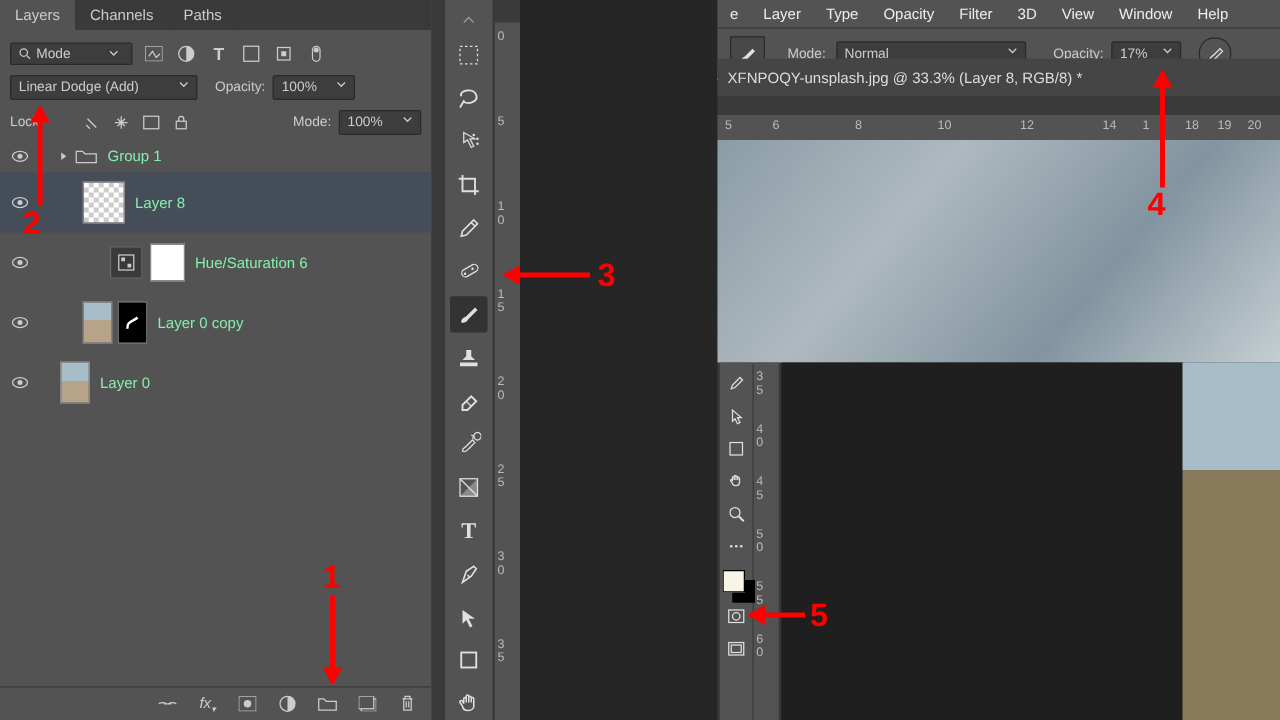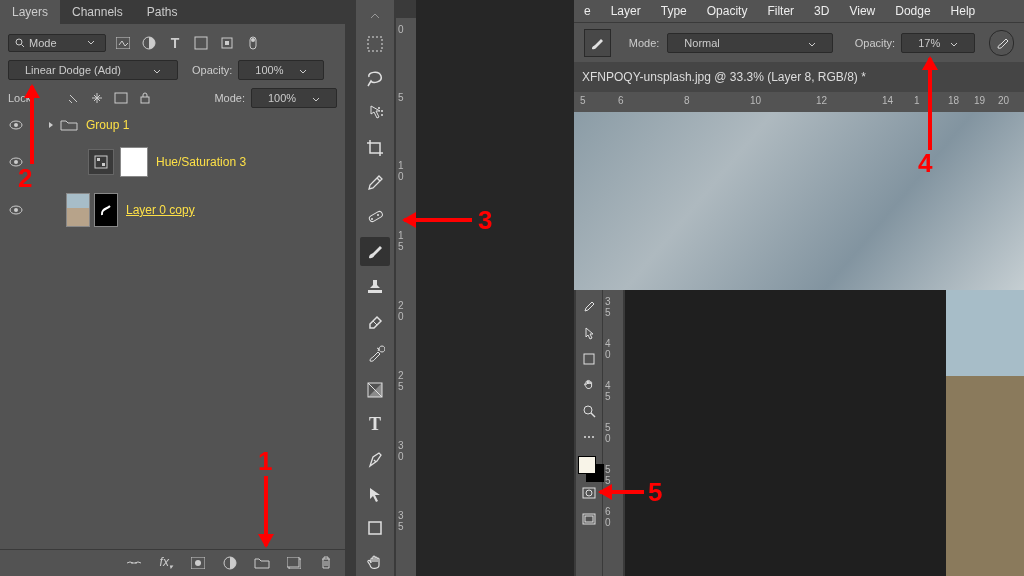--- a/index.html
+++ b/index.html
@@ -7,21 +7,21 @@
   
   .layers-panel{position:absolute;left:0;top:0;width:345px;height:576px;background:#535353}
   .tabs{display:flex;align-items:flex-end;height:24px;background:#3a3a3a}
   .tab{padding:5px 12px;font-size:12px;color:#ccc;background:#3a3a3a;cursor:pointer}
   .tab.active{background:#535353}
   .row{display:flex;align-items:center;padding:4px 8px}
   .kind-row{margin-top:6px}
   .kind-row .search{display:flex;align-items:center;background:#3d3d3d;border:1px solid #2a2a2a;border-radius:2px;padding:2px 6px;width:84px}
   .kind-row .search svg{margin-right:4px}
   .iconbtn{width:18px;height:18px;display:flex;align-items:center;justify-content:center;margin-left:8px;cursor:pointer;color:#ccc}
-  .dropdown{display:flex;align-items:flex-end;justify-content:space-between;background:#3d3d3d;border:1px solid #2a2a2a;border-radius:2px;padding:3px 16px;cursor:pointer}
+  .dropdown{display:flex;align-items:flex-start;justify-content:space-between;background:#3d3d3d;border:1px solid #2a2a2a;border-radius:2px;padding:3px 6px;cursor:pointer}
   .blend-drop{width:136px}
   .opa-lbl{margin-left:14px;margin-right:6px}
   .opa-drop,.fill-drop{width:52px}
   .lock-row{font-size:11px;color:#ccc}
   .lock-row .iconbtn{margin-left:6px}
   .fill-lbl{margin-left:auto;margin-right:6px}
   
   .layer-list{padding:0;margin:0}
   .layer-item{display:flex;align-items:center;padding:2px 8px;height:32px}
   .layer-item.group{height:22px}
@@ -29,22 +29,22 @@
   .layer-item.sel{background:#454d58}
   .eye{width:16px;display:flex;align-items:center;justify-content:center;color:#ccc}
   .indent1{width:24px}
   .indent2{width:42px}
   .indent3{width:64px}
   .thumb{width:32px;height:32px;border:1px solid #888;margin-right:8px;background:#ccc;flex:0 0 auto}
   .thumb.trans{background:repeating-conic-gradient(#ccc 0 25%,#fff 0 50%) 0 0/8px 8px}
   .thumb.white{background:#fff}
   .thumb.img1{background:linear-gradient(180deg,#a7bdc8 0 45%,#b7a38a 0 100%)}
   .thumb.black{background:#000;display:flex;align-items:center;justify-content:center;color:#fff;font-size:16px}
-  .lname{font-size:12px;color:#fde047}
-  .lname.u{text-decoration:underline}
+  .lname{font-size:12px;color:#86efac}
+  .lname.u{}
   .folder-ico{margin-right:8px;color:#ccc}
   
   .layers-bottom{position:absolute;bottom:0;left:0;right:0;height:26px;background:#535353;border-top:1px solid #3a3a3a;display:flex;align-items:center;justify-content:flex-end;padding:0 10px}
   .layers-bottom .iconbtn{margin-left:14px;color:#ccc}
   
   .toolcol{position:absolute;top:0;width:38px;background:#535353;display:flex;flex-direction:column;align-items:center;padding-top:4px}
   .toolcol.mid{left:356px;height:576px}
   .tool{width:30px;height:30px;margin:3px 0;display:flex;align-items:center;justify-content:center;color:#e0e0e0;cursor:pointer;border-radius:2px}
   .tool.sel{background:#333}
   
@@ -61,21 +61,21 @@
   .swatch{width:16px;height:16px;border:1px solid #000;margin-top:2px}
   .swatch.fg{background:#f8f4e8;position:relative;z-index:2}
   .swatch.bg{background:#000;margin-top:-10px;margin-left:8px;position:relative;z-index:1}
   
   .menu-bar{position:absolute;left:574px;top:0;right:0;height:22px;background:#535353;display:flex;align-items:center;color:#eee;font-size:12px}
   .menu-bar span{padding:0 10px;cursor:pointer}
   .opt-bar{position:absolute;left:574px;top:22px;right:0;height:40px;background:#535353;border-top:1px solid #3a3a3a;border-bottom:1px solid #ffffff;display:flex;align-items:center;padding:0 10px}
   .opt-bar .brush-thumb{width:26px;height:26px;background:#484848;border:1px solid #2a2a2a;display:flex;align-items:center;justify-content:center;color:#fff}
   .mode-drop{width:138px;margin-left:8px}
   .op2-drop{width:42px;margin-left:6px}
-  .tab-bar{position:absolute;left:574px;top:62px;right:0;height:30px;background:#454545;display:flex;align-items:center;padding:0 8px;color:#ddd;font-size:12px}
+  .tab-bar{position:absolute;left:574px;top:47px;right:0;height:30px;background:#454545;display:flex;align-items:center;padding:0 8px;color:#ddd;font-size:12px}
   .hruler{position:absolute;left:574px;top:92px;right:0;height:20px;background:#535353;color:#bbb;font-size:10px}
   .hruler .ht{position:absolute;top:3px}
   .canvas{position:absolute;left:574px;top:112px;right:0;height:178px;background:linear-gradient(130deg,#8b9ca6,#aeb9bf,#8294a0,#c5ceD2);}
   .photo{position:absolute;right:0;top:290px;width:78px;height:286px;background:linear-gradient(180deg,#a7bdc8 0 30%,#8a7a5c 0 100%);}
   
   .ann-num{position:absolute;color:#f00;font-size:26px;font-weight:bold;font-family:Arial}
   .arrow{position:absolute;background:#f00}
   .arrow.v{width:4px}
   .arrow.h{height:4px}
   .arrow .head{position:absolute;width:0;height:0}
@@ -203,53 +203,75 @@
           </div>
       <div class="indent1"></div>
       <svg width="8" height="8" style="margin-right:4px">
             <path d="M1 1 L5 4 L1 7 Z" fill="#ccc"></path>
           </svg>
       <svg class="folder-ico" width="18" height="14">
             <path d="M1 3 V12 H17 V5 H8 L6 3 Z" fill="none" stroke="#ccc"></path>
           </svg>
       <span class="lname">Group 1</span>
     </div>
+    <div class="layer-item tall sel">
+      <div class="eye">
+            <svg width="14" height="10">
+              <ellipse cx="7" cy="5" rx="6" ry="4" fill="none" stroke="#ccc"></ellipse>
+              <circle cx="7" cy="5" r="2" fill="#ccc"></circle>
+            </svg>
+          </div>
+      <div class="indent2"></div>
+      <div class="thumb trans"></div>
+      <span class="lname">Layer 8</span>
+    </div>
     <div class="layer-item tall">
       <div class="eye">
             <svg width="14" height="10">
               <ellipse cx="7" cy="5" rx="6" ry="4" fill="none" stroke="#ccc"></ellipse>
               <circle cx="7" cy="5" r="2" fill="#ccc"></circle>
             </svg>
           </div>
       <div class="indent3"></div>
       <div style="width:24px;height:24px;border:1px solid #666;background:#3a3a3a;margin-right:6px;display:flex;align-items:center;justify-content:center">
             <svg width="14" height="14">
               <rect x="1" y="1" width="12" height="12" fill="none" stroke="#ccc"></rect>
               <rect x="3" y="3" width="3" height="3" fill="#ccc"></rect>
               <rect x="8" y="8" width="3" height="3" fill="#ccc"></rect>
             </svg>
           </div>
       <div class="thumb white" style="width:26px;height:28px"></div>
-      <span class="lname">Hue/Saturation 3</span>
+      <span class="lname">Hue/Saturation 6</span>
     </div>
     <div class="layer-item tall">
       <div class="eye">
             <svg width="14" height="10">
               <ellipse cx="7" cy="5" rx="6" ry="4" fill="none" stroke="#ccc"></ellipse>
               <circle cx="7" cy="5" r="2" fill="#ccc"></circle>
             </svg>
           </div>
       <div class="indent2"></div>
       <div class="thumb img1" style="width:22px;height:32px"></div>
       <div class="thumb black" style="width:22px;height:32px;margin-left:-4px">
             <svg width="14" height="14">
               <path d="M3 12 C2 6 8 6 11 3" stroke="#fff" fill="none" stroke-width="2"></path>
             </svg>
           </div>
       <span class="lname u">Layer 0 copy</span>
+    </div>
+    <div class="layer-item tall">
+      <div class="eye">
+            <svg width="14" height="10">
+              <ellipse cx="7" cy="5" rx="6" ry="4" fill="none" stroke="#ccc"></ellipse>
+              <circle cx="7" cy="5" r="2" fill="#ccc"></circle>
+            </svg>
+          </div>
+      <div class="indent1"></div>
+      <div class="thumb img1" style="width:22px;height:32px"></div>
+      <span class="lname">Layer 0</span>
     </div>
   </div>
 
   <div class="layers-bottom">
     <div class="iconbtn">
           <svg width="16" height="10">
             <path d="M4 5 A3 3 0 0 1 4 5 M1 5 A4 2.5 0 0 1 7 5 M9 5 A4 2.5 0 0 1 15 5 M5 5 H11" stroke="#ccc" fill="none"></path>
           </svg>
         </div>
     <div class="iconbtn">
@@ -401,21 +423,21 @@
 <div class="dark1"></div>
 
 <div class="menu-bar">
   <span>e</span>
   <span>Layer</span>
   <span>Type</span>
   <span>Opacity</span>
   <span>Filter</span>
   <span>3D</span>
   <span>View</span>
-  <span>Dodge</span>
+  <span>Window</span>
   <span>Help</span>
 </div>
 <div class="opt-bar">
   <div class="brush-thumb">
         <svg width="18" height="18">
           <path d="M4 15 C4 12 6 12 7 11 L13 5 L15 7 L9 13 C8 14 7 16 4 15 Z" fill="#e0e0e0"></path>
         </svg>
       </div>
   <span style="margin-left:18px">Mode:</span>
   <div class="dropdown mode-drop">

